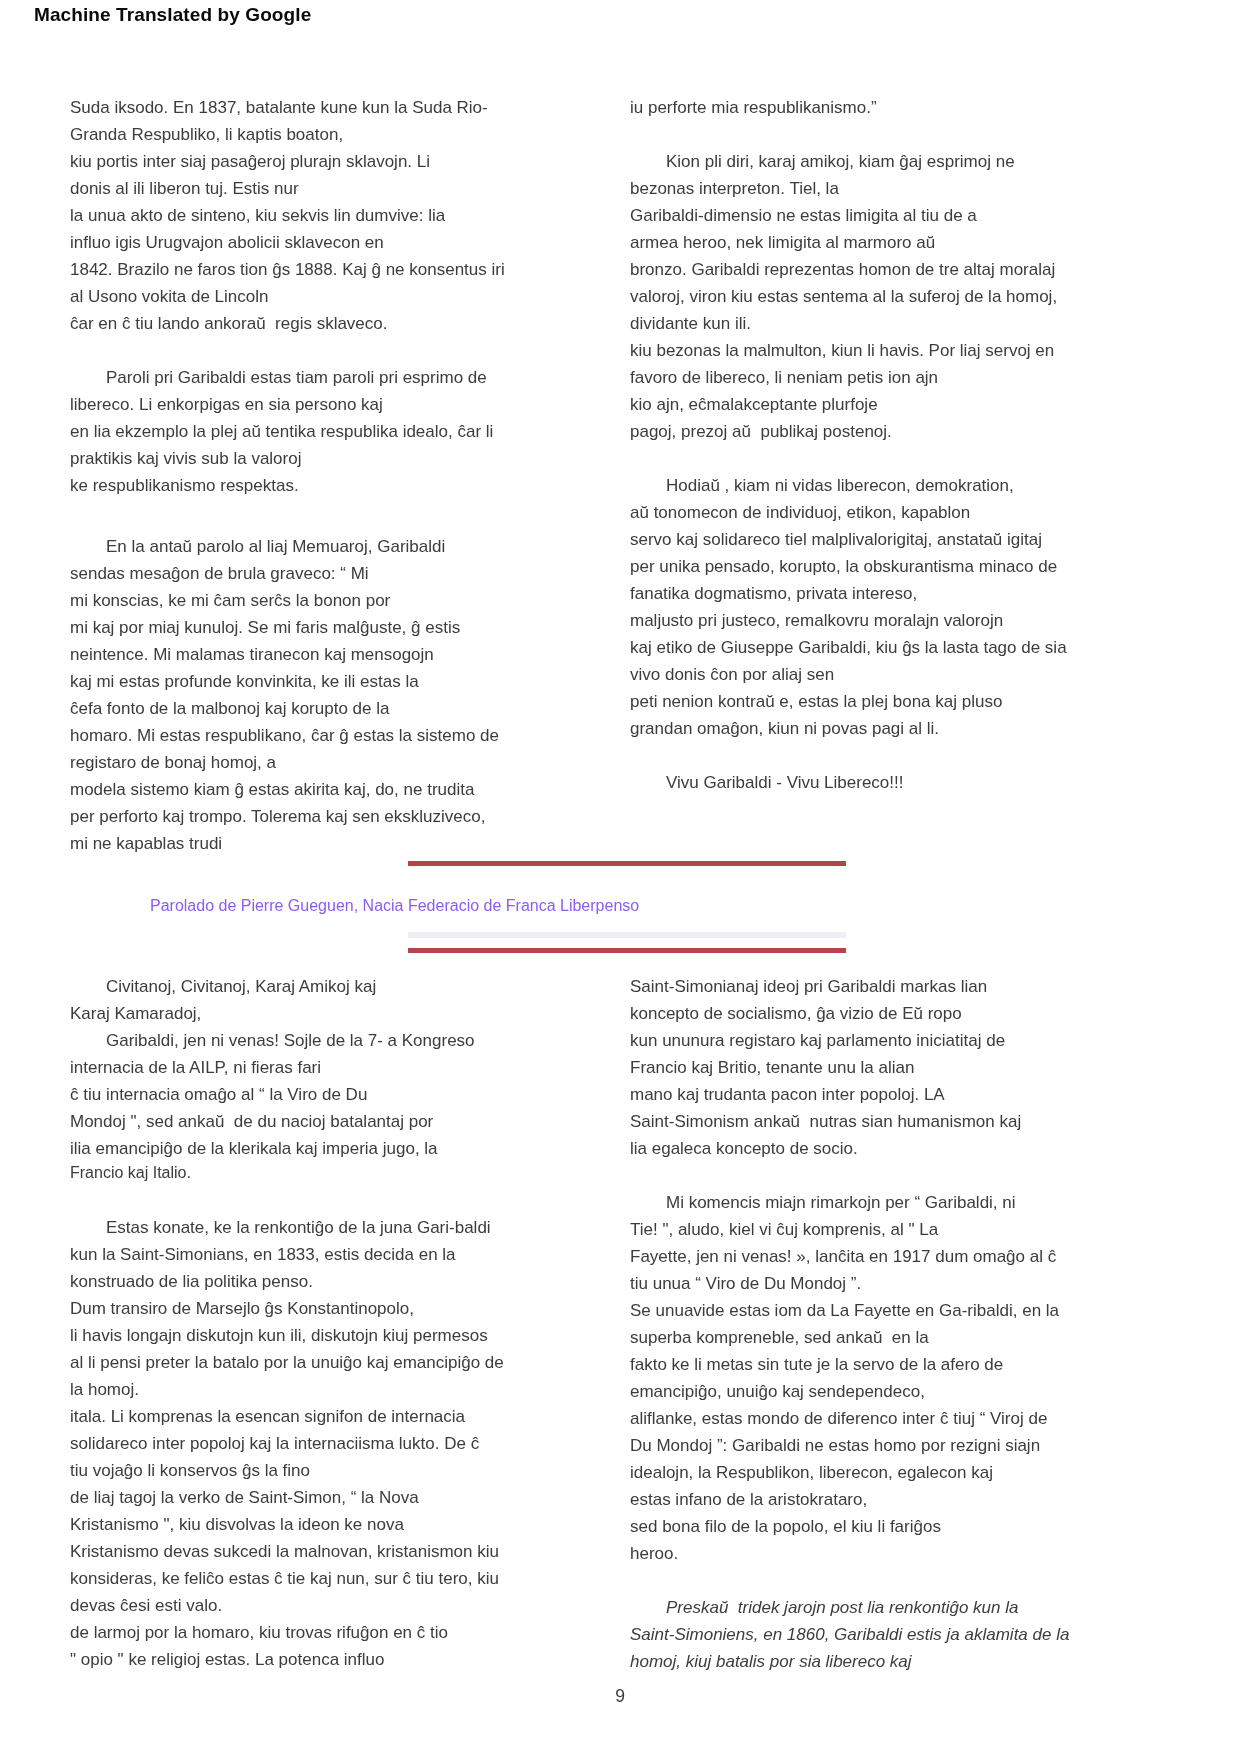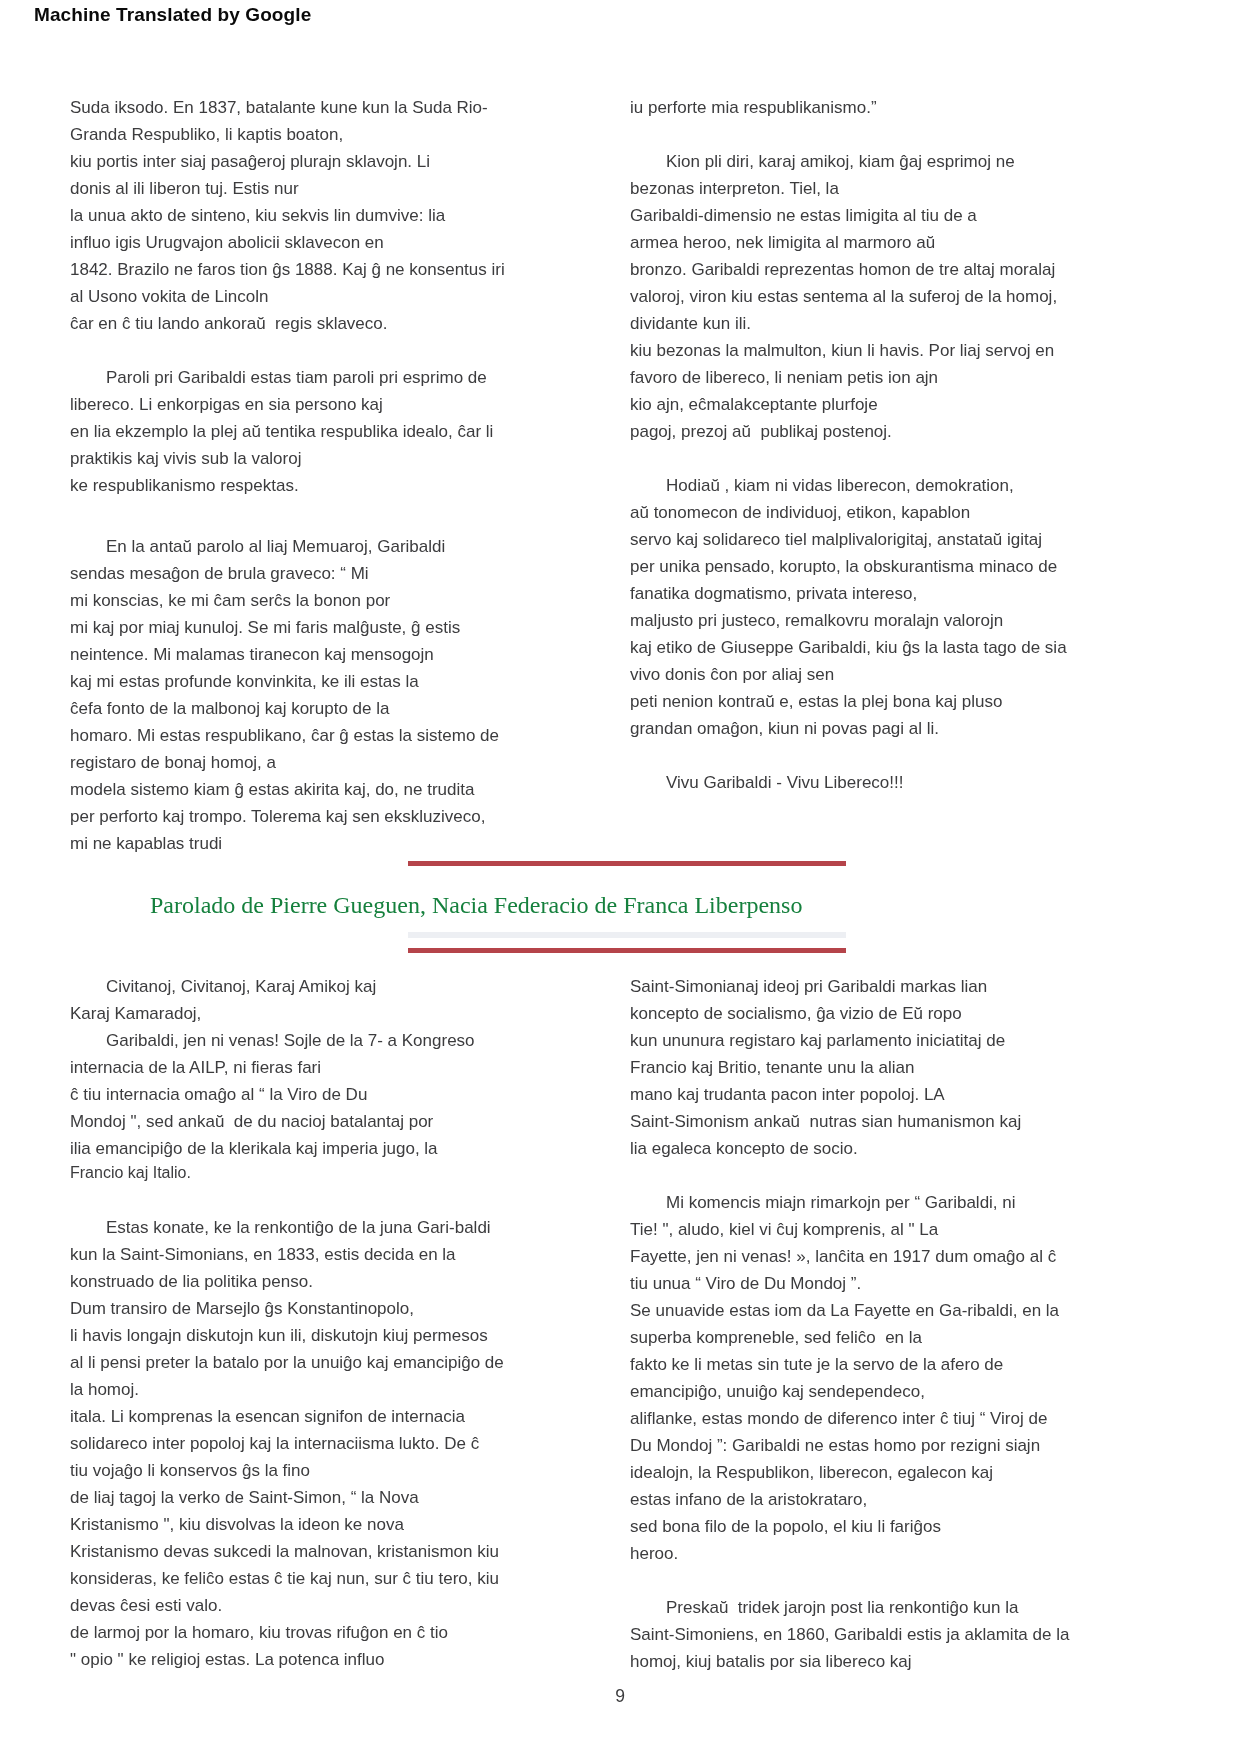--- a/index.html
+++ b/index.html
@@ -44,26 +44,25 @@
   .divider { }
   .rule {
     height: 5px;
     width: 438px;
     margin-left: 408px;
     background: #b5444a;
   }
   .rule-top { margin-top: 4px; }
   .heading {
     margin: 26px 0 0 150px;
-    font-size: 24px;
+    font-size: 16px;
     font-weight: 400;
     line-height: 27px;
-    color: #15803d;
+    color: #8b5cf6;
     white-space: pre;
-    font-family: Liberation Serif, serif;
   }
   .rule-ghost {
     height: 6px;
     width: 438px;
     margin-left: 408px;
     margin-top: 13px;
     background: #edeff3;
   }
   .rule-bottom { margin-top: 10px; }
   .section-bottom { margin-top: 20px; }
@@ -206,31 +205,31 @@
           <div class="line">mano kaj trudanta pacon inter popoloj. LA</div>
           <div class="line">Saint-Simonism ankaŭ  nutras sian humanismon kaj</div>
           <div class="line">lia egaleca koncepto de socio.</div>
         </div>
         <div class="para" style="margin-top: 27px;">
           <div class="line indent">Mi komencis miajn rimarkojn per “ Garibaldi, ni</div>
           <div class="line">Tie! ", aludo, kiel vi ĉuj komprenis, al " La</div>
           <div class="line">Fayette, jen ni venas! », lanĉita en 1917 dum omaĝo al ĉ</div>
           <div class="line">tiu unua “ Viro de Du Mondoj ”.</div>
           <div class="line">Se unuavide estas iom da La Fayette en Ga-ribaldi, en la</div>
-          <div class="line">superba kompreneble, sed feliĉo  en la</div>
+          <div class="line">superba kompreneble, sed ankaŭ  en la</div>
           <div class="line">fakto ke li metas sin tute je la servo de la afero de</div>
           <div class="line">emancipiĝo, unuiĝo kaj sendependeco,</div>
           <div class="line">aliflanke, estas mondo de diferenco inter ĉ tiuj “ Viroj de</div>
           <div class="line">Du Mondoj ”: Garibaldi ne estas homo por rezigni siajn</div>
           <div class="line">idealojn, la Respublikon, liberecon, egalecon kaj</div>
           <div class="line">estas infano de la aristokrataro,</div>
           <div class="line">sed bona filo de la popolo, el kiu li fariĝos</div>
           <div class="line">heroo.</div>
         </div>
-        <div class="para" style="margin-top: 27px;">
+        <div class="para" style="margin-top: 27px; font-style: italic;">
           <div class="line indent">Preskaŭ  tridek jarojn post lia renkontiĝo kun la</div>
           <div class="line">Saint-Simoniens, en 1860, Garibaldi estis ja aklamita de la</div>
           <div class="line">homoj, kiuj batalis por sia libereco kaj</div>
         </div>
       </div>
   </div>
 
   <div class="pageno">9</div>
 
 </div>

